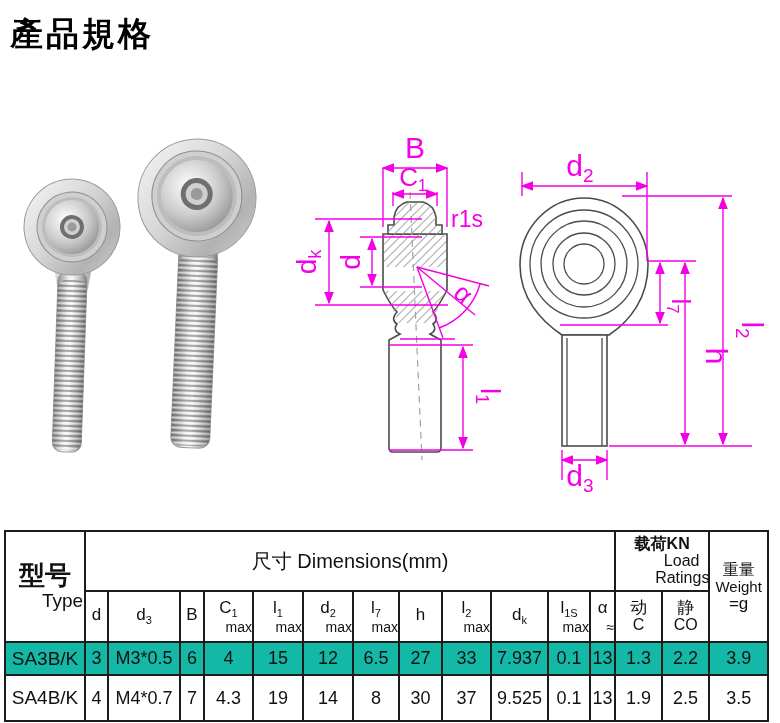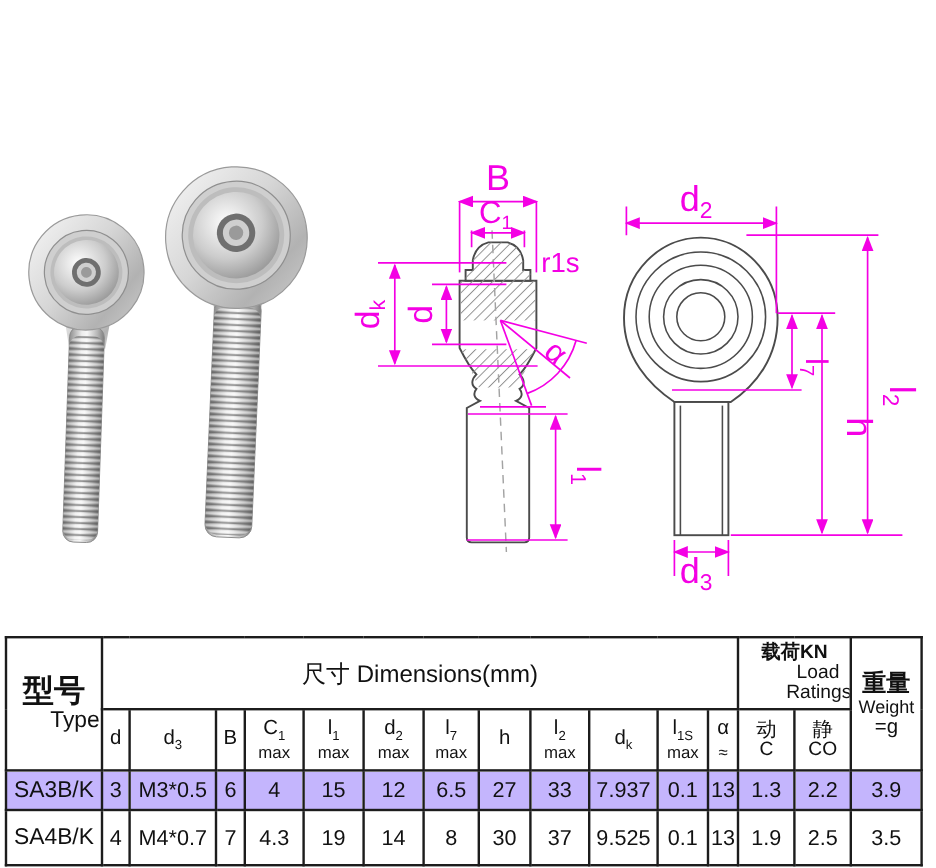--- a/index.html
+++ b/index.html
@@ -5,49 +5,50 @@
   html,body{margin:0;padding:0;background:#fff;}
   .canvas{position:relative;width:780px;height:723px;background:#ffffff;overflow:hidden;
           font-family:"Liberation Sans",sans-serif;color:#111;}
   .title{position:absolute;left:10px;top:12px;font-size:33px;font-weight:bold;
          letter-spacing:3px;color:#000;}
   .abs{position:absolute;}
   
   .spec{border-collapse:collapse;table-layout:fixed;width:763px;background:#fff;}
   .spec th,.spec td{border:2px solid #1c1c1c;text-align:center;vertical-align:middle;
                     padding:0;font-weight:normal;color:#111;overflow:hidden;}
-  .hl{background:#c4b5fd;}
+  .hl{background:#14b8a6;}
   .zh-big{display:block;font-size:26px;font-weight:bold;line-height:1.15;}
   .en-mid{display:block;font-size:19px;line-height:1.1;margin-left:35px;}
   .dims-title{font-size:20px;font-weight:bold;}
   .hb{display:block;font-size:17px;line-height:1.05;}
   .hb sub{font-size:11px;}
-  .hn{display:block;font-size:14px;line-height:1.05;}
+  .hn{display:block;font-size:14px;line-height:1.05;text-align:right;}
   .hn:empty{display:none;}
   .load-zh{display:block;font-size:16px;font-weight:bold;line-height:1.15;}
   .load-en{display:block;font-size:16px;line-height:1.05;padding-left:39px;}
   .lc-zh{display:block;font-size:17px;line-height:1.1;}
   .lc-en{display:block;font-size:16px;line-height:1.05;}
-  .w-zh{display:block;font-size:20px;font-weight:bold;line-height:1.2;}
+  .w-zh{display:block;font-size:16px;font-weight:normal;line-height:1.2;}
   .w-en{display:block;font-size:15px;line-height:1.05;text-align:center;}
   .w-u{display:block;font-size:17px;line-height:1.05;}
   .tname{font-size:19px;}
   .val{font-size:18px;}
   
   .dimln{stroke:#f400e4;stroke-width:1.4;fill:none;}
   .dimtx{fill:#f400e4;font-family:"Liberation Sans",sans-serif;}
   .part{stroke:#4b4b4b;stroke-width:1.6;fill:#ffffff;}
   .partln{stroke:#4b4b4b;stroke-width:1.3;fill:none;}
   .cl{stroke:#a3a3a3;stroke-width:1.2;stroke-dasharray:7 5;fill:none;}
 </style>
 </head>
 <body>
 
 <div class="canvas">
 
+  <div class="title">產品規格</div>
 
   <svg class="abs" style="left:0;top:130px" width="290" height="360" viewBox="0 0 290 360">
     <defs>
       <linearGradient id="headG" x1="0" y1="0" x2="1" y2="1">
         <stop offset="0" stop-color="#f7f7f7"></stop>
           <stop offset="0.45" stop-color="#d6d6d6"></stop>
         <stop offset="0.75" stop-color="#b2b2b2"></stop>
           <stop offset="1" stop-color="#cfcfcf"></stop>
       </linearGradient>
       <radialGradient id="ballG" cx="0.4" cy="0.35" r="0.75">

